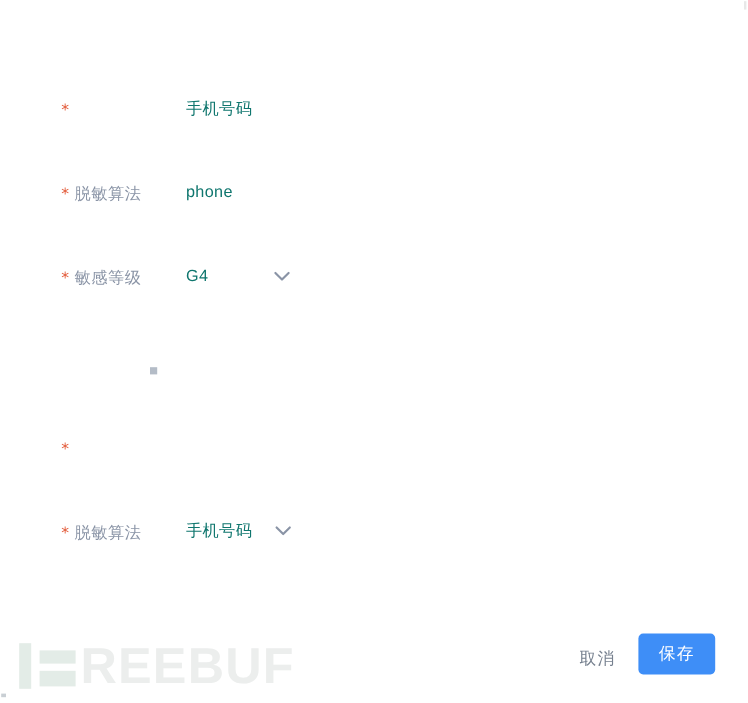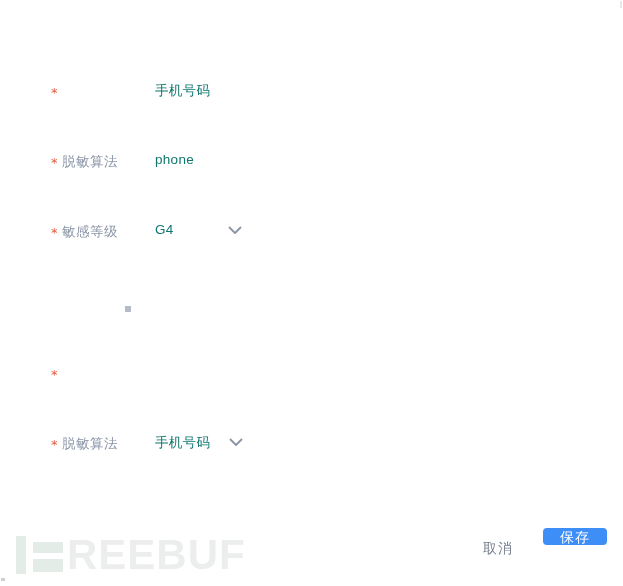--- a/index.html
+++ b/index.html
@@ -138,24 +138,24 @@
     color: #76808f;
     background: transparent;
     border: none;
     padding: 6px 4px;
     cursor: pointer;
     font-family: "Liberation Sans", "DejaVu Sans", sans-serif;
     letter-spacing: 1px;
   }
   .btn-save {
     position: absolute;
-    right: 16px;
+    right: 27px;
     top: 8px;
     width: 64px;
-    height: 17px;
+    height: 34px;
     background: #3e8ef7;
     color: #ffffff;
     font-size: 14px;
     border: none;
     border-radius: 4px;
     cursor: pointer;
     font-family: "Liberation Sans", "DejaVu Sans", sans-serif;
     letter-spacing: 1px;
   }
 

